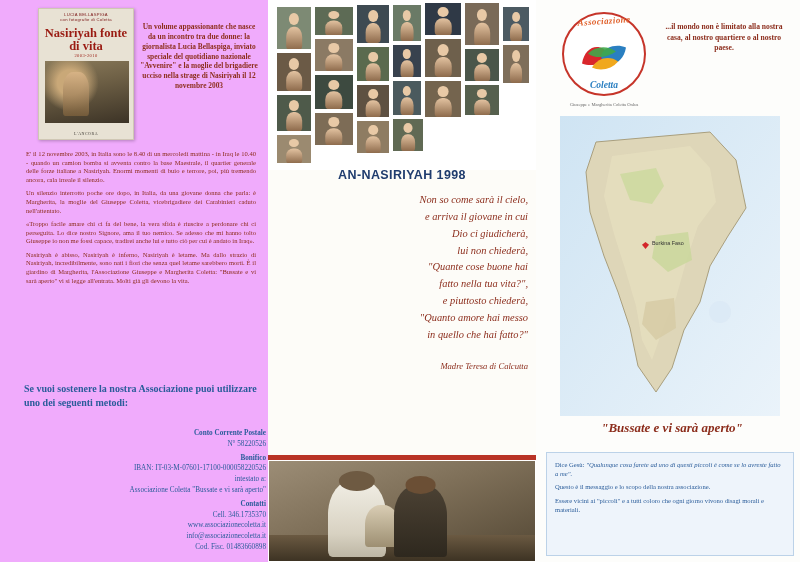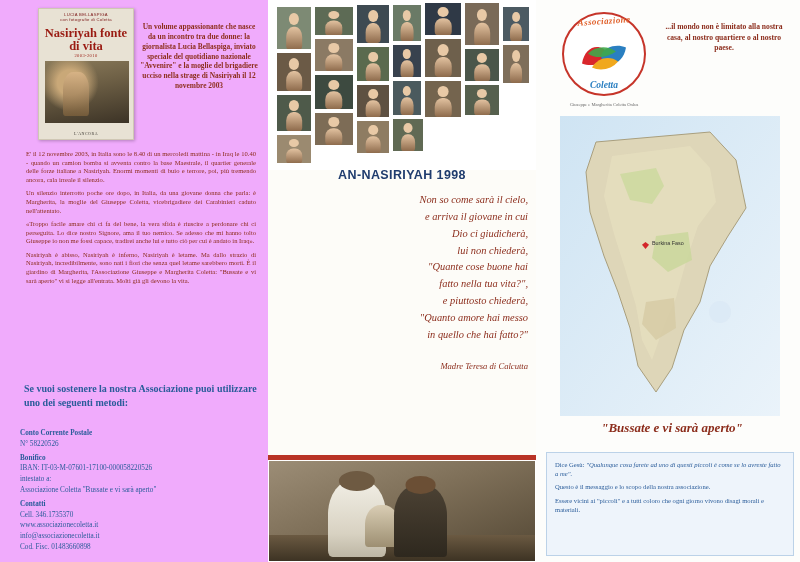--- a/index.html
+++ b/index.html
@@ -80,21 +80,21 @@
   }
   .body-text p { margin:0 0 4.5px 0; }
 
   .support-title {
     position:absolute; left:24px; top:382px; width:238px;
     font-size:10px; line-height:1.35; color:#2a5c9a;
     font-weight:bold;
   }
   .donate {
     position:absolute; left:20px; top:428px; width:246px;
-    text-align:left; color:#2a5c9a; font-size:7.2px; line-height:1.5;
+    text-align:right; color:#2a5c9a; font-size:7.2px; line-height:1.5;
   }
   .donate .hd { font-weight:bold; }
   .donate .gap { display:block; height:3px; }
 
   
   .mosaic {
     position:absolute; left:268px; top:0; width:268px; height:170px;
     background:#ffffff;
   }
   .ph {

